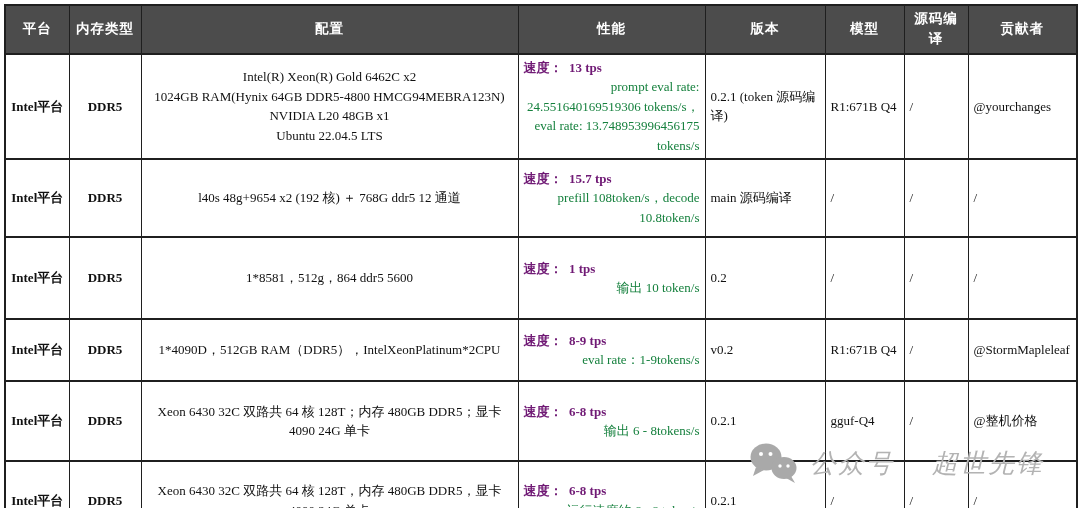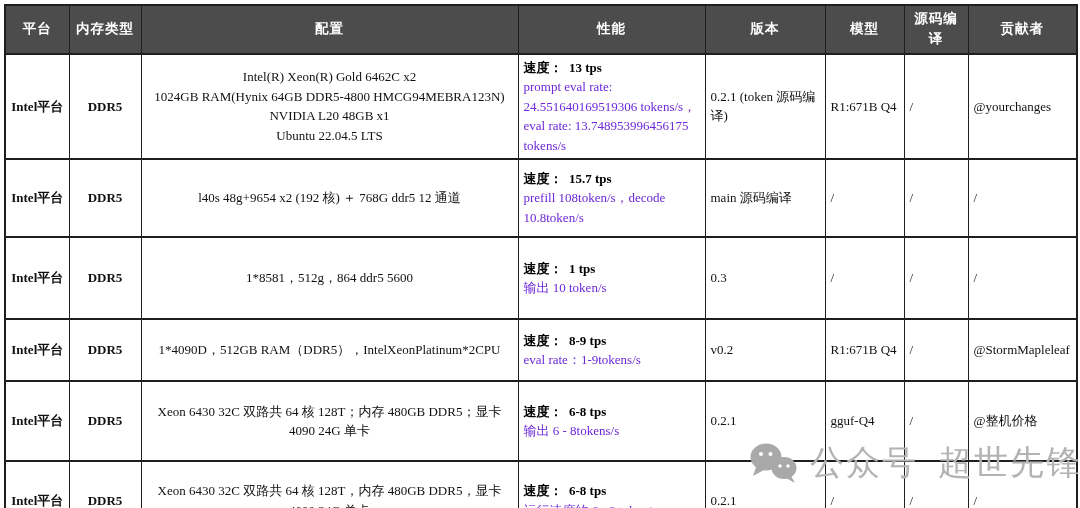--- a/index.html
+++ b/index.html
@@ -13,29 +13,29 @@
         border-bottom-width:2px;
         font-size:13px;line-height:1.5;
         padding:3px 5px;vertical-align:middle;
         overflow:hidden;word-wrap:break-word;}
   table.bench thead th{
         background:#4c4c4c;color:#ffffff;font-weight:bold;
         text-align:center;height:28px;font-size:13.5px;letter-spacing:1px;}
   td.c-platform, td.c-memory{text-align:center;font-weight:bold;margin-left:43px;}
   td.c-config{white-space:pre-line;padding-left:6px;text-align:center;}
   td.c-perf{padding-left:6px;}
-  td.c-perf .speed{color:#000000;font-weight:bold;white-space:pre;}
-  td.c-perf .detail{color:#6d28d9;}
+  td.c-perf .speed{color:#701a75;font-weight:bold;white-space:pre;}
+  td.c-perf .detail{color:#15803d;text-align:right;}
   tr.r0{height:84px;} tr.r1{height:78px;} tr.r2{height:82px;}
   tr.r3{height:62px;} tr.r4{height:80px;} tr.r5{height:79px;}
   
   .watermark{position:absolute;left:748px;top:438px;width:320px;height:50px;
         display:flex;align-items:center;gap:10px;pointer-events:none;
         font-family:"Liberation Sans","DejaVu Sans",sans-serif;color:#b3b3b3;}
-  .watermark .wm-text{font-size:34px;letter-spacing:2px;white-space:nowrap;}
+  .watermark .wm-text{font-size:26px;letter-spacing:2px;white-space:nowrap;font-style:italic;}
   .watermark .wm-gap{width:18px;}
 </style>
 </head>
 <body>
 
 <div class="page">
 
   <table class="bench">
     <colgroup>
       <col style="width:64px">
@@ -90,21 +90,21 @@
         <td class="c-contributor">/</td>
       </tr>
       <tr class="r2">
         <td class="c-platform">Intel平台</td>
         <td class="c-memory">DDR5</td>
         <td class="c-config">1*8581，512g，864 ddr5 5600</td>
         <td class="c-perf">
           <div class="speed">速度：  1 tps</div>
           <div class="detail">输出 10 token/s</div>
         </td>
-        <td class="c-version">0.3</td>
+        <td class="c-version">0.2</td>
         <td class="c-model">/</td>
         <td class="c-price">/</td>
         <td class="c-contributor">/</td>
       </tr>
       <tr class="r3">
         <td class="c-platform">Intel平台</td>
         <td class="c-memory">DDR5</td>
         <td class="c-config">1*4090D，512GB RAM（DDR5），IntelXeonPlatinum*2CPU</td>
         <td class="c-perf">
           <div class="speed">速度：  8-9 tps</div>

